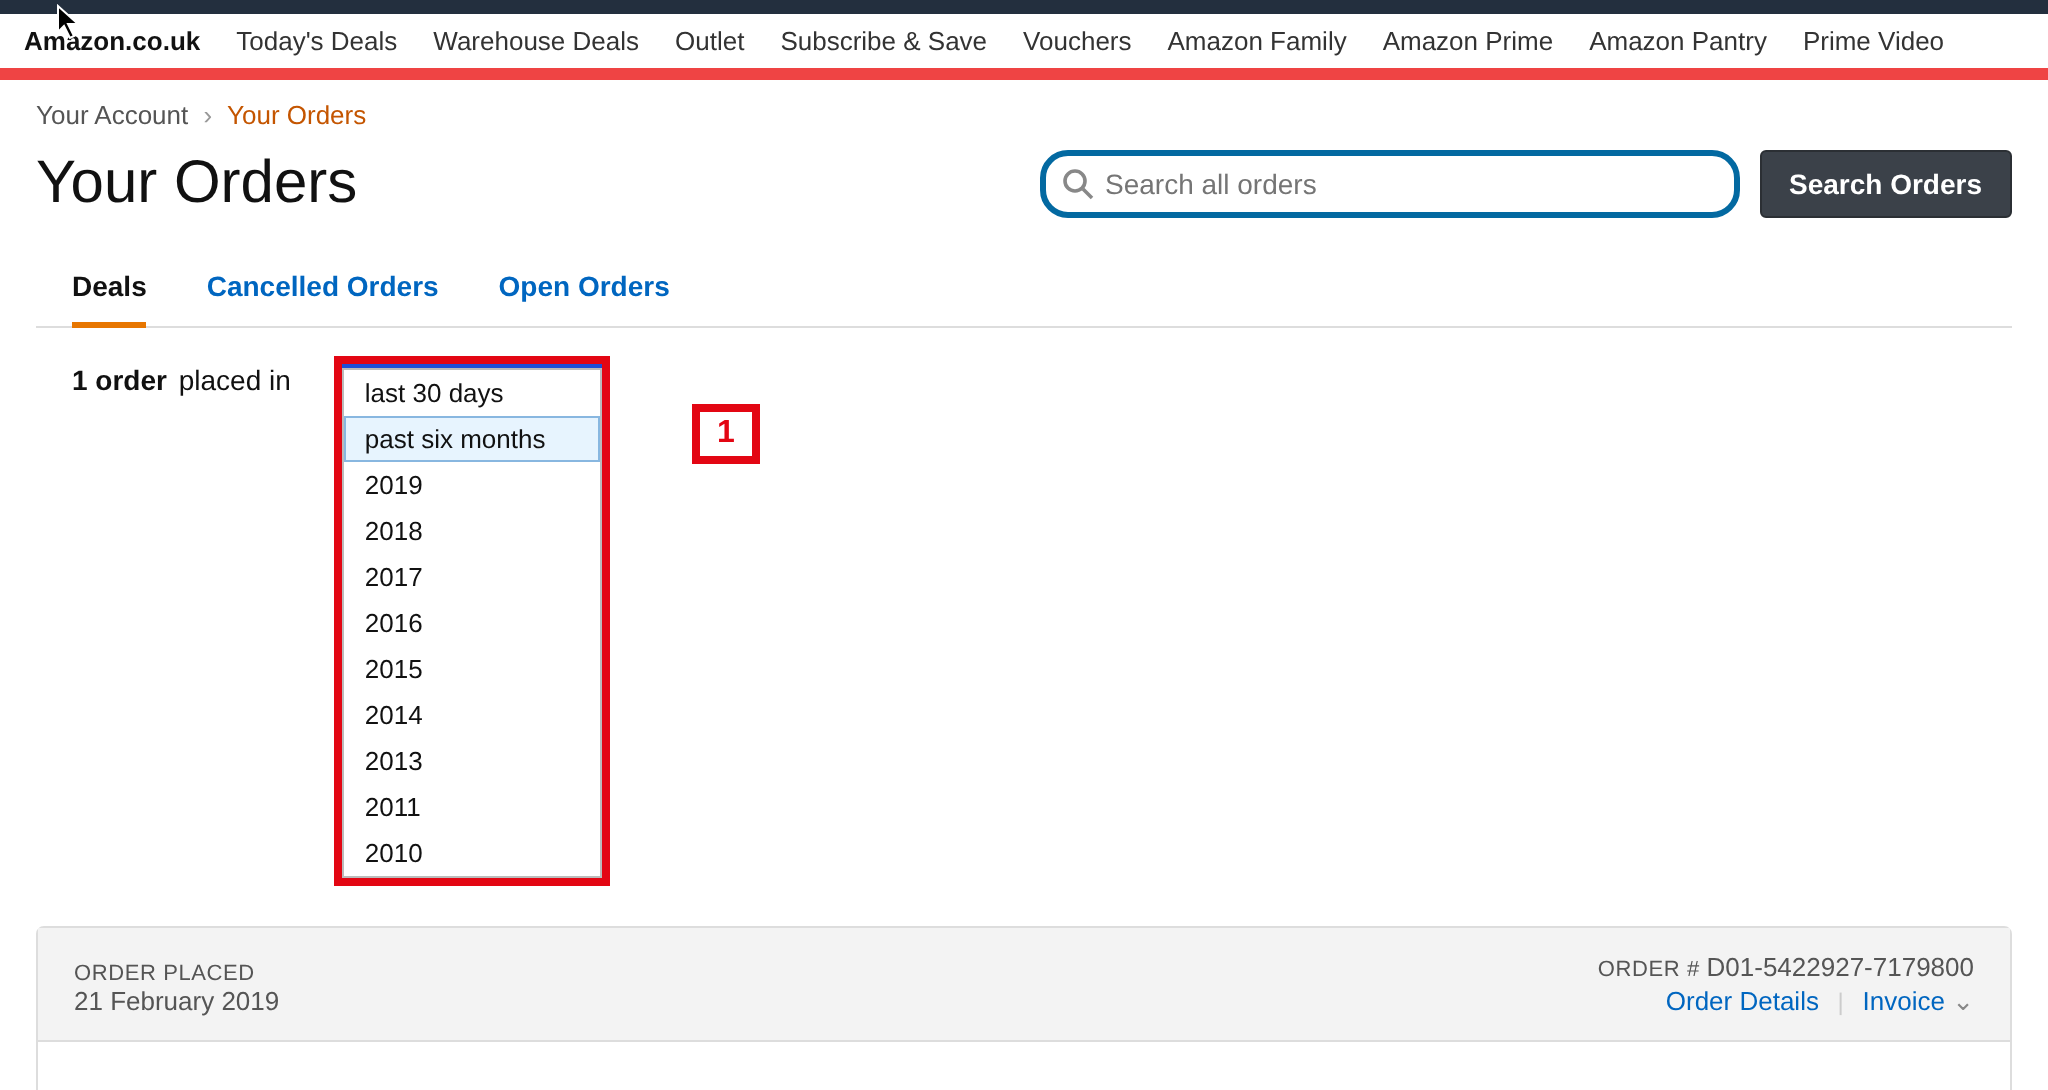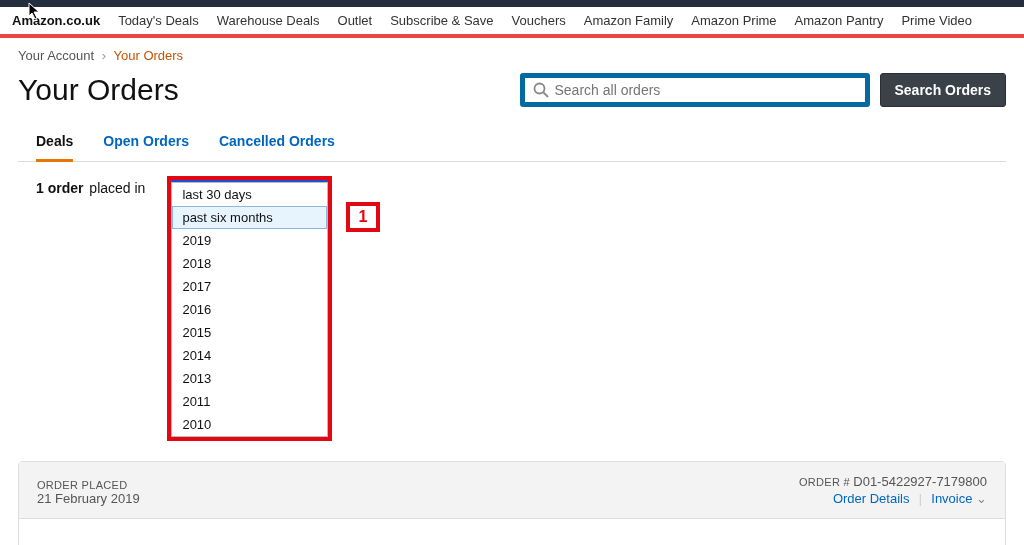--- a/index.html
+++ b/index.html
@@ -11,21 +11,21 @@
     width: 1024px;
   }
   .topbar {
     background: #232f3e;
     height: 7px;
   }
   .subnav {
     display: flex;
     align-items: center;
     padding: 6px 12px;
-    border-bottom: 4px solid #ef4444;
+    border-bottom: 6px solid #ef4444;
     gap: 18px;
     font-size: 13px;
     color: #333;
     background:#fff;
   }
   .subnav .site {
     font-weight: bold;
     color: #111;
   }
   .subnav a { color:#333; text-decoration:none; cursor:pointer;}
@@ -41,21 +41,21 @@
     padding: 8px 18px 12px 18px;
   }
   h1.page-title {
     font-size: 30px;
     font-weight: 400;
     color:#111;
   }
   .search-wrap { display:flex; gap:10px; align-items:center;}
   .search-box {
     display:flex; align-items:center;
-    border:5px solid #0369a1; border-radius:3px;
+    border:3px solid #0369a1; border-radius:14px;
     width:350px; height:34px;
     padding:0 8px;
     color:#666;
   }
   .search-box svg { flex-shrink:0; margin-right:6px;}
   .search-box input {
     border:none; outline:none; width:100%; font-size:14px; color:#333;
     background:transparent;
   }
   .search-btn {
@@ -89,21 +89,21 @@
   }
   .filter-row .count { font-weight:bold;}
   .filter-text { padding-top:4px;}
   .dropdown-wrap {
     position:relative;
     margin-left:2px;
   }
   .dropdown-box {
     border:4px solid #e30613;
     background:#1d4ed8;
-    width:165px;
+    width:138px;
     padding:2px 0 0 0;
   }
   .dropdown-list {
     max-height:290px;
     overflow-y:scroll;
     border:1px solid #bbb;
     background:#fff;
   }
   .dd-item {
     padding:4px 10px;
@@ -198,22 +198,22 @@
           <line x1="10.5" y1="10.5" x2="15" y2="15" stroke="#888" stroke-width="1.8"></line>
         </svg>
       <input placeholder="Search all orders" style="">
     </div>
     <button class="search-btn">Search Orders</button>
   </div>
 </div>
 
 <div class="tabs">
   <div class="tab active">Deals</div>
+  <div class="tab">Cancelled Orders</div>
   <div class="tab">Open Orders</div>
-  <div class="tab">Cancelled Orders</div>
 </div>
 
 <div class="filter-row" style="margin:0 18px;">
   <span class="filter-text"><span class="count">1 order</span> <span style="margin-left:2px;">placed in</span></span>
 
   <div class="dropdown-wrap">
     <div class="dropdown-box">
       <div class="dropdown-list">
         <div class="dd-item">last 30 days</div>
         <div class="dd-item highlight">past six months</div>

